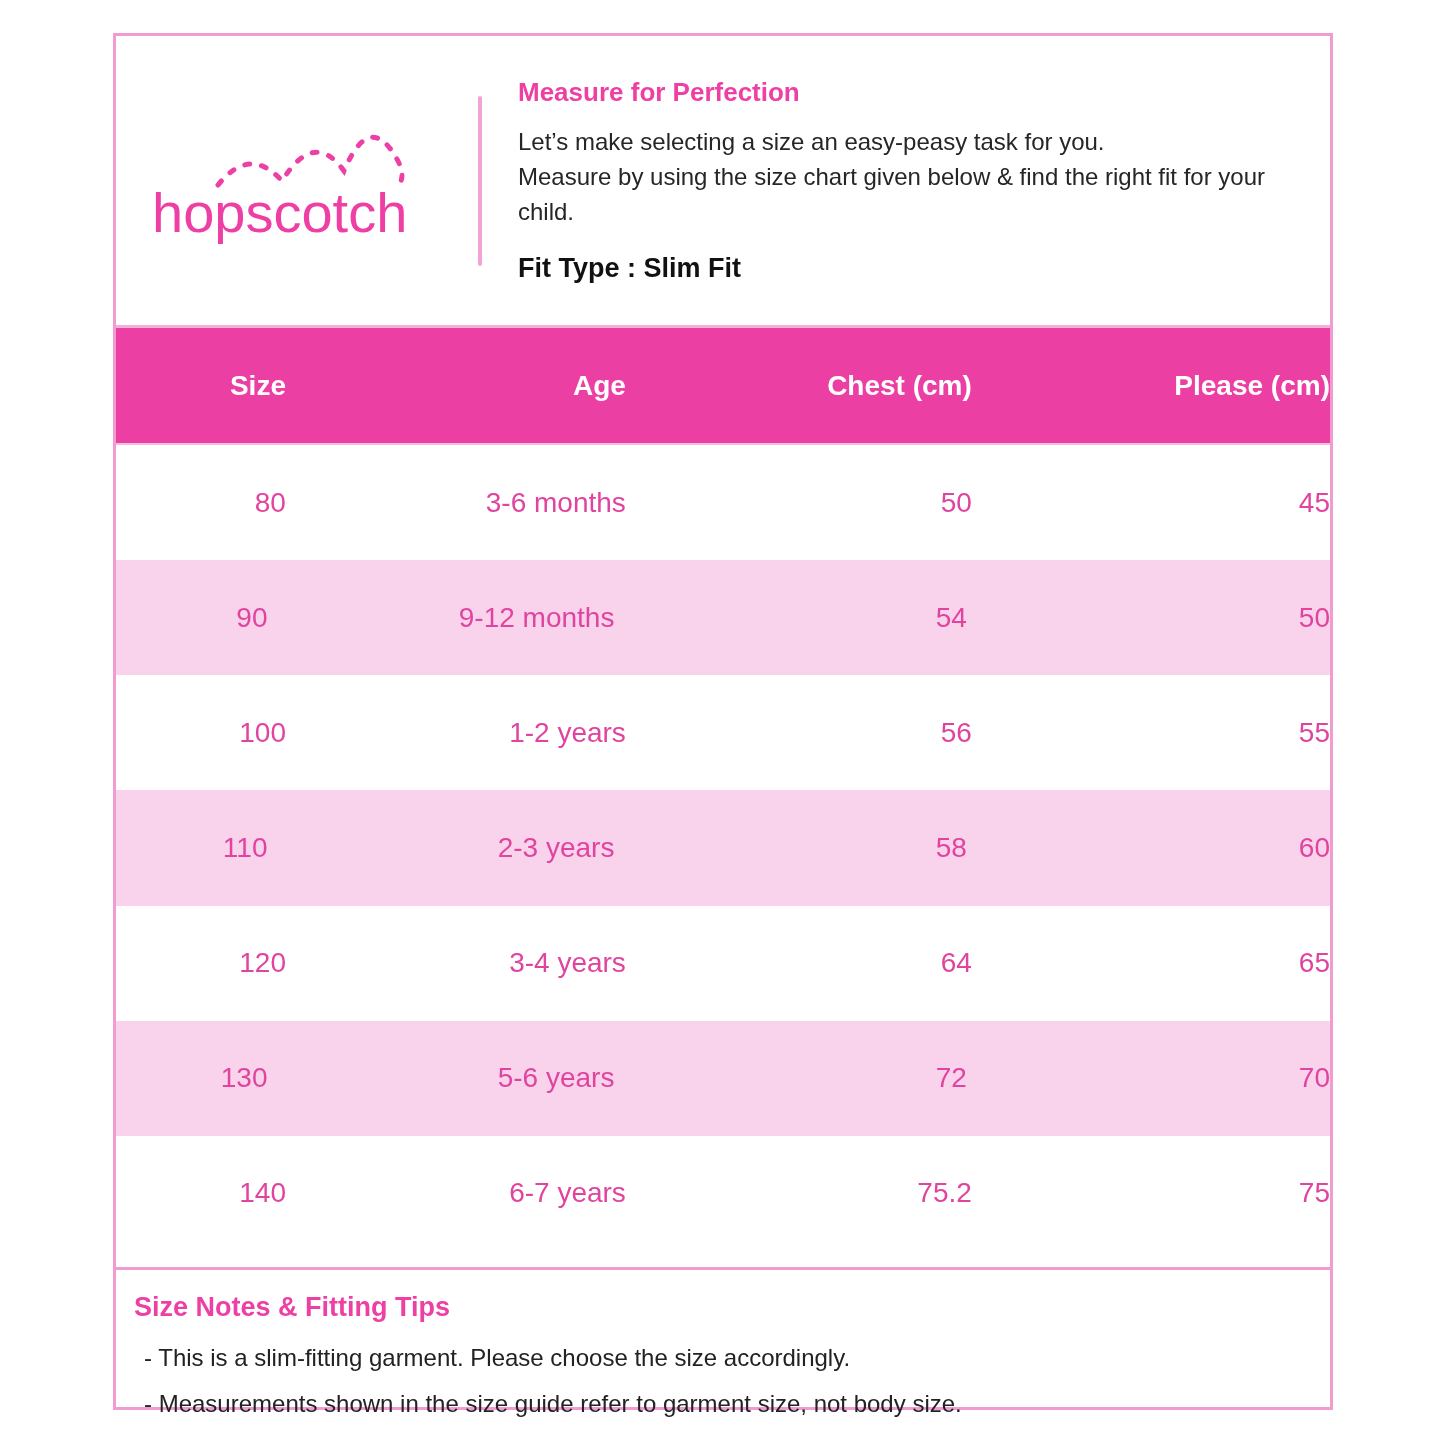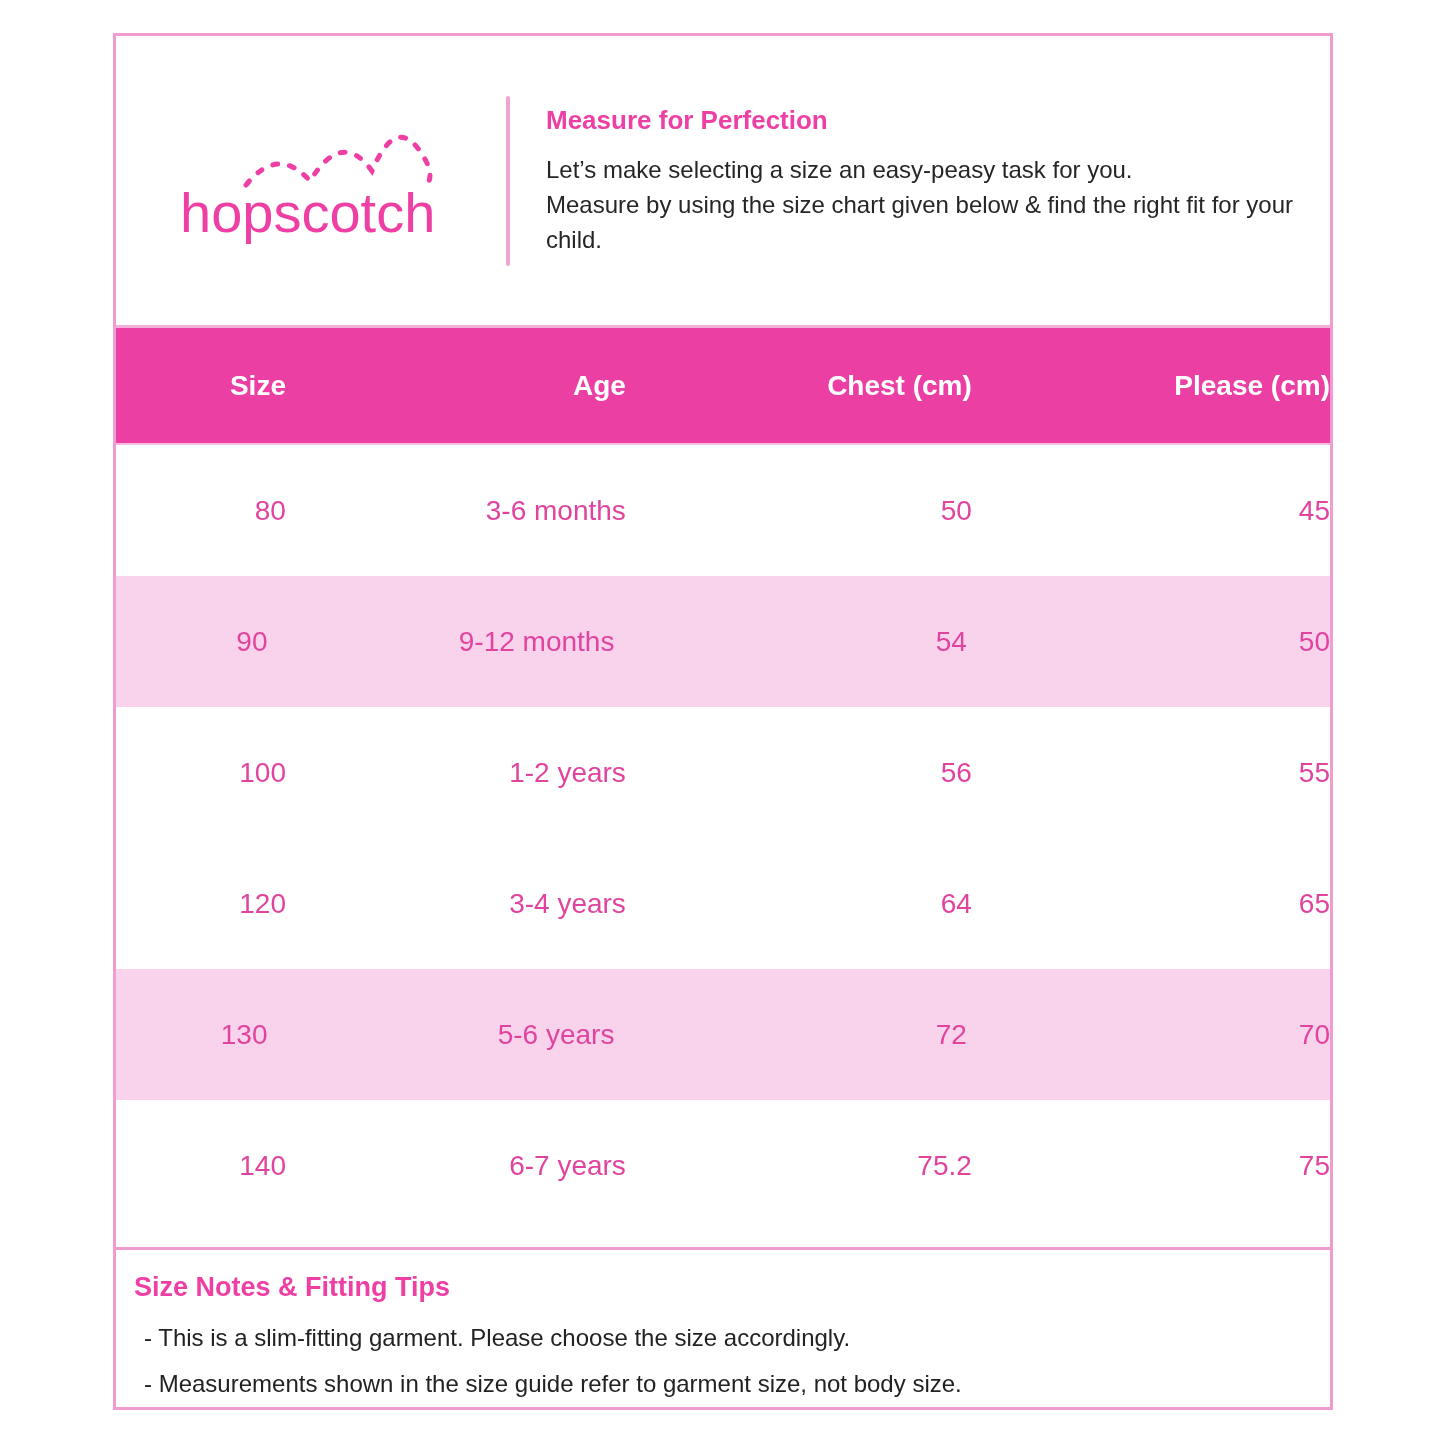--- a/index.html
+++ b/index.html
@@ -31,21 +31,20 @@
     display: flex;
     align-items: center;
     border-bottom: 3px solid #F3AEDA;
     box-sizing: border-box;
   }
   .logo-block {
     width: 362px;
     flex-shrink: 0;
     display: flex;
     justify-content: center;
-    padding-left: 28px;
   }
   .logo { display: flex; flex-direction: column; align-items: flex-start; }
   .logo-arcs { margin-left: 58px; margin-bottom: -14px; }
   .logo-text {
     font-size: 56px;
     color: #EE3FA5;
     font-weight: 400;
     letter-spacing: 0px;
     line-height: 1;
   }
@@ -110,21 +109,21 @@
   }
   .trow.alt { background: #F9D3EB; gap: 44px; }
   .trow .col {
     color: #E0449E;
     font-size: 28px;
     font-weight: 400;
   }
 
   
   .notes {
-    height: 160px;
+    height: 140px;
     flex-shrink: 0;
     border-top: 3px solid #F09CD1;
     box-sizing: border-box;
     padding: 22px 20px 0 18px;
     margin-top: 16px;
   }
   .notes-title {
     color: #EE3FA5;
     font-size: 27px;
     font-weight: 700;
@@ -153,20 +152,21 @@
             </svg>
           </div>
           <div class="logo-text">hopscotch</div>
         </div>
       </div>
       <div class="divider"></div>
       <div class="text-block">
         <div class="mfp-title">Measure for Perfection</div>
         <div class="desc">Let’s make selecting a size an easy-peasy task for you.</div>
         <div class="desc">Measure by using the size chart given below &amp; find the right fit for your child.</div>
+        <div class="fit-type">Fit Type : Slim Fit</div>
       </div>
     </div>
 
     <div class="thead">
       <div class="col c0">Size</div>
       <div class="col c1">Age</div>
       <div class="col c2">Chest (cm)</div>
       <div class="col c3">Please (cm)</div>
     </div>
 
@@ -182,20 +182,26 @@
         <div class="col c1">9-12 months</div>
         <div class="col c2">54</div>
         <div class="col c3">50</div>
       </div>
       <div class="trow">
         <div class="col c0">100</div>
         <div class="col c1">1-2 years</div>
         <div class="col c2">56</div>
         <div class="col c3">55</div>
       </div>
+      <div class="trow alt">
+        <div class="col c0">110</div>
+        <div class="col c1">2-3 years</div>
+        <div class="col c2">58</div>
+        <div class="col c3">60</div>
+      </div>
       <div class="trow">
         <div class="col c0">120</div>
         <div class="col c1">3-4 years</div>
         <div class="col c2">64</div>
         <div class="col c3">65</div>
       </div>
       <div class="trow alt">
         <div class="col c0">130</div>
         <div class="col c1">5-6 years</div>
         <div class="col c2">72</div>

